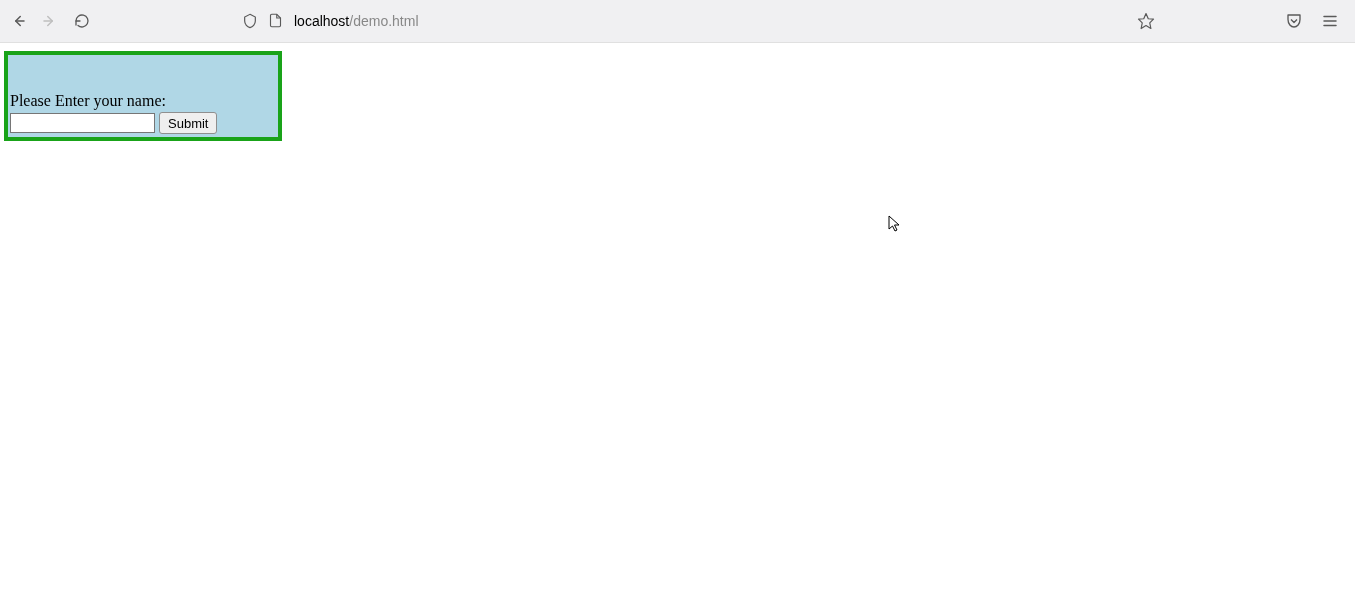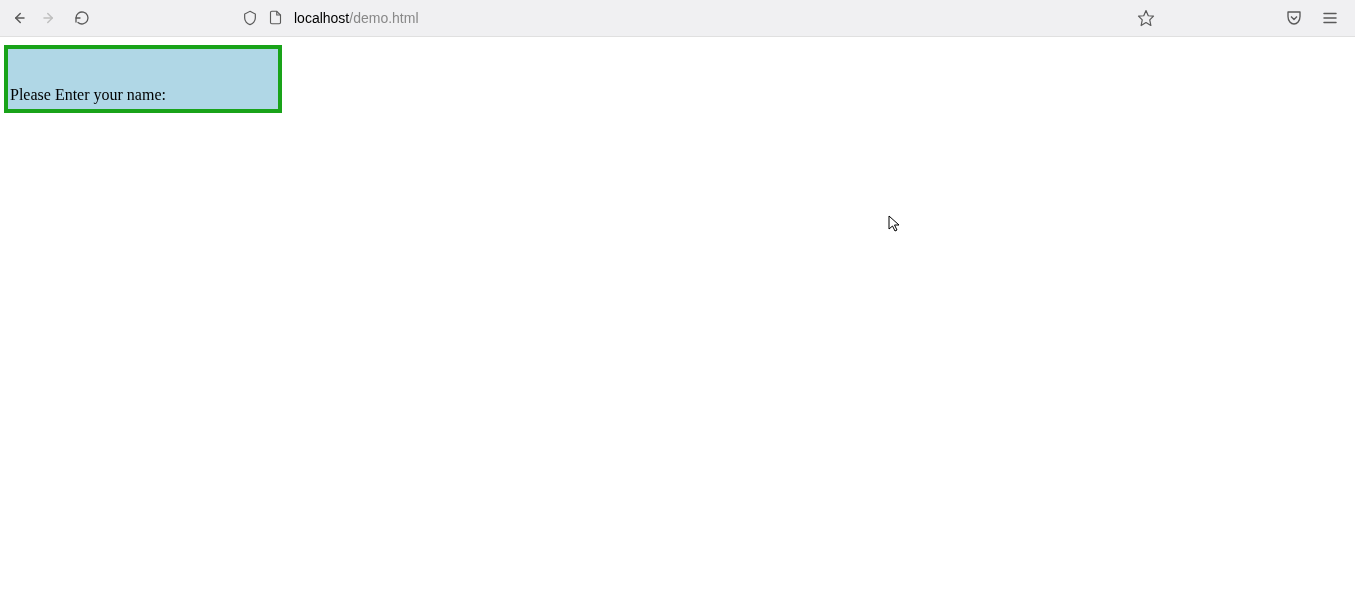--- a/index.html
+++ b/index.html
@@ -9,21 +9,21 @@
       margin: 0;
       padding: 0;
       font-family: Arial, sans-serif;
       background: #ffffff;
       width: 1355px;
       height: 593px;
       overflow: hidden;
       position: relative;
     }
     .browser-toolbar {
-      height: 37px;
+      height: 43px;
       background: #f0f0f2;
       display: flex;
       align-items: center;
       padding: 0 8px;
       border-bottom: 1px solid #e0e0e0;
     }
     .nav-buttons {
       display: flex;
       align-items: center;
       gap: 12px;
@@ -200,18 +200,22 @@
           <line x1="4" y1="12" x2="20" y2="12"></line>
           <line x1="4" y1="18" x2="20" y2="18"></line>
         </svg>
     </span>
   </div>
 </div>
 
 <div class="page-content">
   <div class="form-box">
     <span class="form-label">Please Enter your name:</span>
+    <div class="form-row">
+      <input type="text" class="name-input" value="" style="">
+      <button class="submit-btn">Submit</button>
+    </div>
   </div>
 </div>
 
 <svg class="cursor" viewBox="0 0 14 18">
   <path d="M1 1 L1 14 L4.5 11 L7 16 L9 15 L6.5 10 L11 10 Z" fill="#fff" stroke="#000" stroke-width="1"></path>
 </svg>
 
 </body></html>

